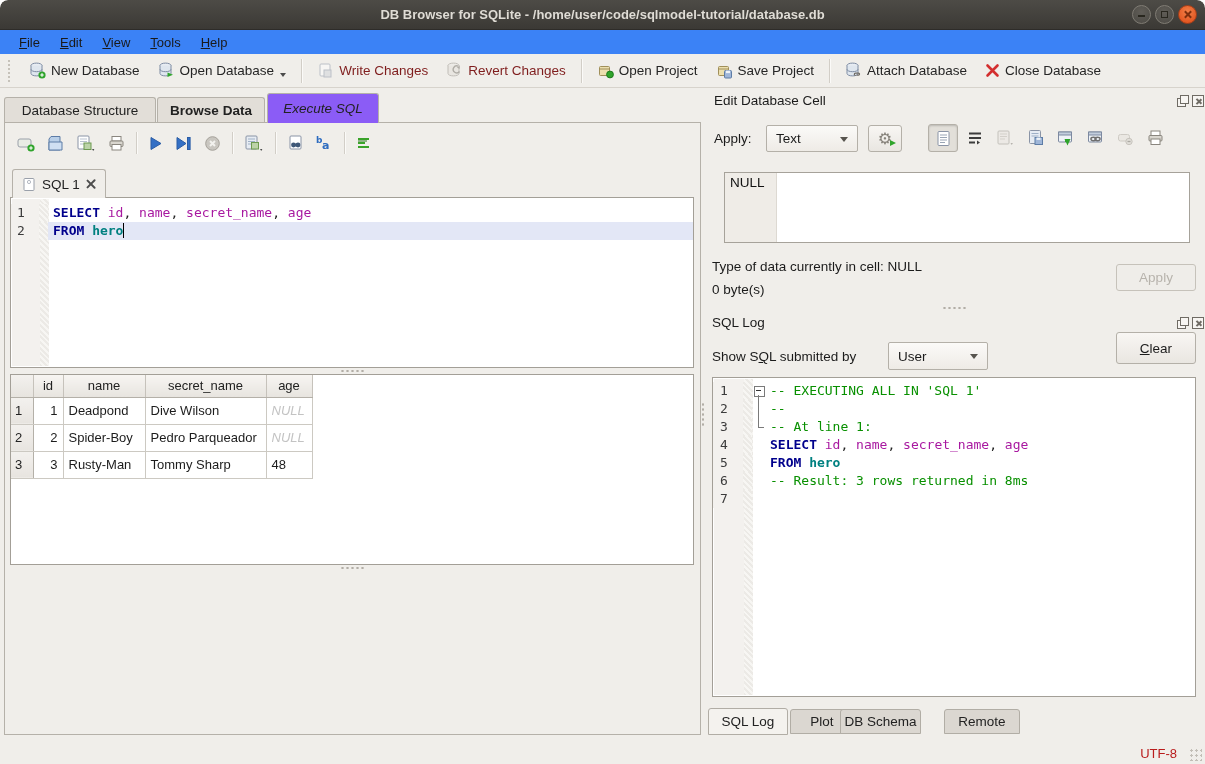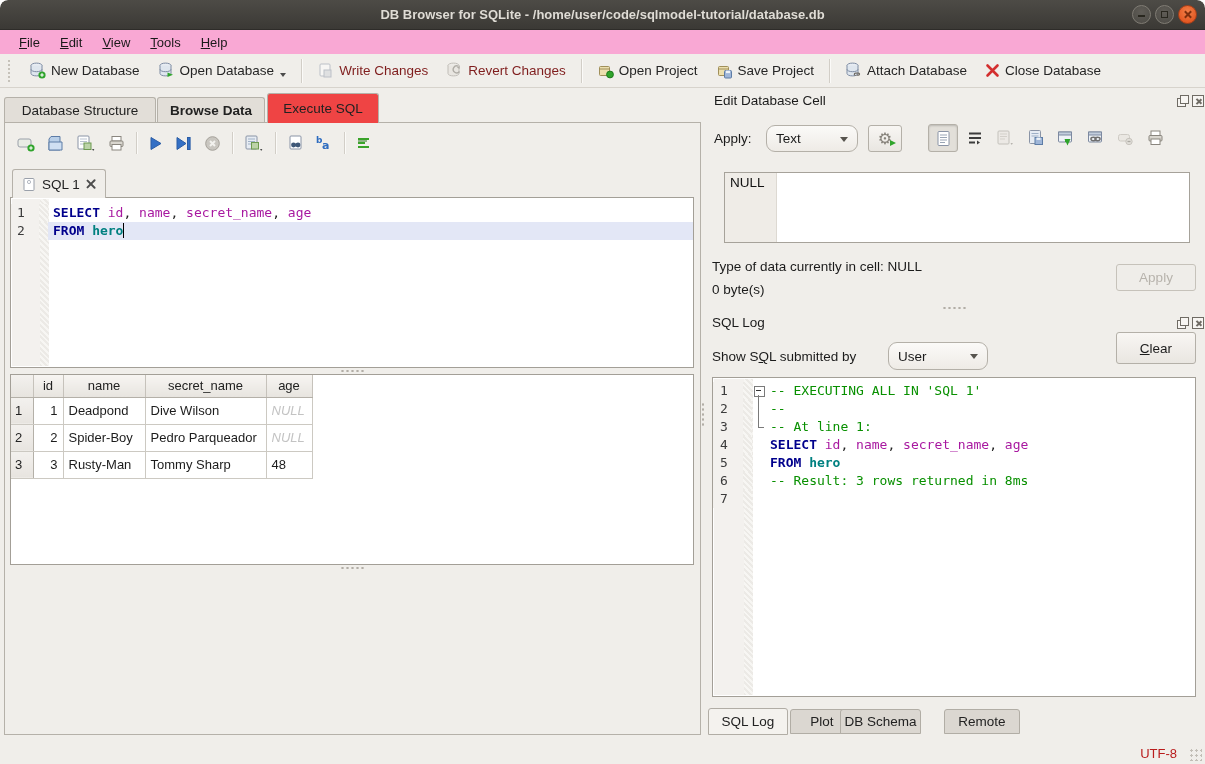--- a/index.html
+++ b/index.html
@@ -18,40 +18,40 @@
   .wbtn { width:19px; height:19px; border-radius:50%; background:radial-gradient(circle at 50% 35%, #605d57, #4b4944);
     border:1px solid #807d75; position:relative; }
   .wbtn.close { background:radial-gradient(circle at 50% 35%, #f28149, #dd4814); border-color:#a8401a; }
   .wbtn .g-min { position:absolute; left:5px; top:9px; width:7px; height:2px; background:#29271f; }
   .wbtn .g-max { position:absolute; left:5px; top:5px; width:7px; height:7px; border:1.5px solid #29271f; }
   .wbtn .g-x { position:absolute; left:4px; top:4px; width:9px; height:9px; color:#7c2d0c; font-size:11px; line-height:9px; font-weight:bold; }
   .g-x::before, .g-x::after { content:""; position:absolute; left:4px; top:0; width:2px; height:9px; background:#7e2f0e; }
   .g-x::before { transform:rotate(45deg);} .g-x::after { transform:rotate(-45deg);}
 
   
-  .menubar { position:absolute; left:0; top:30px; width:1205px; height:24px; background:#f9a8d4;
+  .menubar { position:absolute; left:0; top:30px; width:1205px; height:24px; background:#3b82f6;
     display:flex; align-items:center; padding-left:10px; gap:2px; }
   .menu-item { font-size:13px; color:#1a1a1a; padding:3px 9px; }
   .ul { text-decoration:underline; }
 
   
   .toolbar { position:absolute; left:0; top:54px; width:1205px; height:34px; background:#f0eeea;
     border-bottom:1px solid #d7d3cc; display:flex; align-items:center; padding-left:4px; }
   .tb-handle { width:8px; height:22px; border-left:2px dotted #c6c2ba; margin:0 4px; }
   .tb-btn { display:flex; align-items:center; gap:5px; font-size:13.5px; color:#262626; padding:5px 9px; position:relative; }
   .tb-btn.disabled { color:#7f1d1d; }
   .tb-sep { width:1px; height:24px; background:#d2cec7; box-shadow:1px 0 0 #fbfaf8; margin:0 6px; }
   .dd-caret { width:0; height:0; border-left:3.5px solid transparent; border-right:3.5px solid transparent;
     border-top:4px solid #4b4b4b; align-self:flex-end; margin:0 0 2px 1px; }
 
   
   .main-tab { position:absolute; top:97px; height:25px; background:#e2ded8; border:1px solid #b5b1a9;
     border-bottom:none; border-radius:3px 3px 0 0; display:flex; align-items:center; justify-content:center;
     font-size:13.5px; color:#222; z-index:2; }
-  .main-tab.active { top:93px; height:30px; background:#ef4444; z-index:4; }
+  .main-tab.active { top:93px; height:30px; background:#8b5cf6; z-index:4;font-style:italic; }
   .left-frame { position:absolute; left:4px; top:122px; width:697px; height:613px; border:1px solid #b5b1a9;
     background:#f0eeea; z-index:1; }
 
   
   .sql-toolbar { position:absolute; left:16px; top:130px; height:26px; display:flex; align-items:center; gap:10px; z-index:5; }
   .sicon { display:flex; align-items:flex-end; position:relative; }
   .ssep { width:1px; height:22px; background:#d2cec7; box-shadow:1px 0 0 #fbfaf8; }
 
   
   .sqltab { position:absolute; left:12px; top:169px; height:29px; padding:0 9px; background:#f0eeea;
@@ -107,21 +107,21 @@
   .dock-title { position:absolute; font-size:13.5px; color:#1b1b1b; }
   .dock-icons { position:absolute; display:flex; gap:3px; }
   .dicon { width:12px; height:12px; position:relative; }
   .d-float::before { content:""; position:absolute; left:0; top:3px; width:7px; height:7px; border:1px solid #6f6b64; background:#f7f5f2; }
   .d-float::after { content:""; position:absolute; left:3px; top:0; width:7px; height:7px; border:1px solid #6f6b64; background:#f7f5f2; }
   .d-close { border:1px solid #6f6b64; background:#f7f5f2; }
   .d-close::before,.d-close::after { content:""; position:absolute; left:4.5px; top:1.5px; width:1.6px; height:7px; background:#6f6b64; }
   .d-close::before { transform:rotate(45deg);} .d-close::after { transform:rotate(-45deg);}
 
   .label13 { font-size:13.5px; color:#1b1b1b; position:absolute; }
-  .combo { position:absolute; border:1px solid #b4b0a8; border-radius:9px; background:linear-gradient(#fbfaf8,#eeebe6);
+  .combo { position:absolute; border:1px solid #b4b0a8; border-radius:2px; background:linear-gradient(#fbfaf8,#eeebe6);
     font-size:13.5px; color:#1b1b1b; display:flex; align-items:center; padding-left:9px; }
   .combo .arrow { position:absolute; right:9px; top:50%; margin-top:-2px; width:0; height:0;
     border-left:4px solid transparent; border-right:4px solid transparent; border-top:5px solid #57544e; }
   .btn { position:absolute; border:1px solid #b4b0a8; border-radius:3px; background:linear-gradient(#f8f6f3,#e9e6e1);
     font-size:13.5px; color:#1b1b1b; display:flex; align-items:center; justify-content:center; }
   .btn.disabled { color:#b7b3ac; background:#efede9; border-color:#c6c2ba; }
   .tool-btn { position:absolute; border:1px solid #b4b0a8; border-radius:3px; background:linear-gradient(#f8f6f3,#e9e6e1);
     display:flex; align-items:center; justify-content:center; }
   .tool-btn.pressed { background:#e2dfd9; box-shadow:inset 0 1px 2px rgba(0,0,0,.18); }
   .flat-icons { position:absolute; display:flex; align-items:center; gap:11px; }

